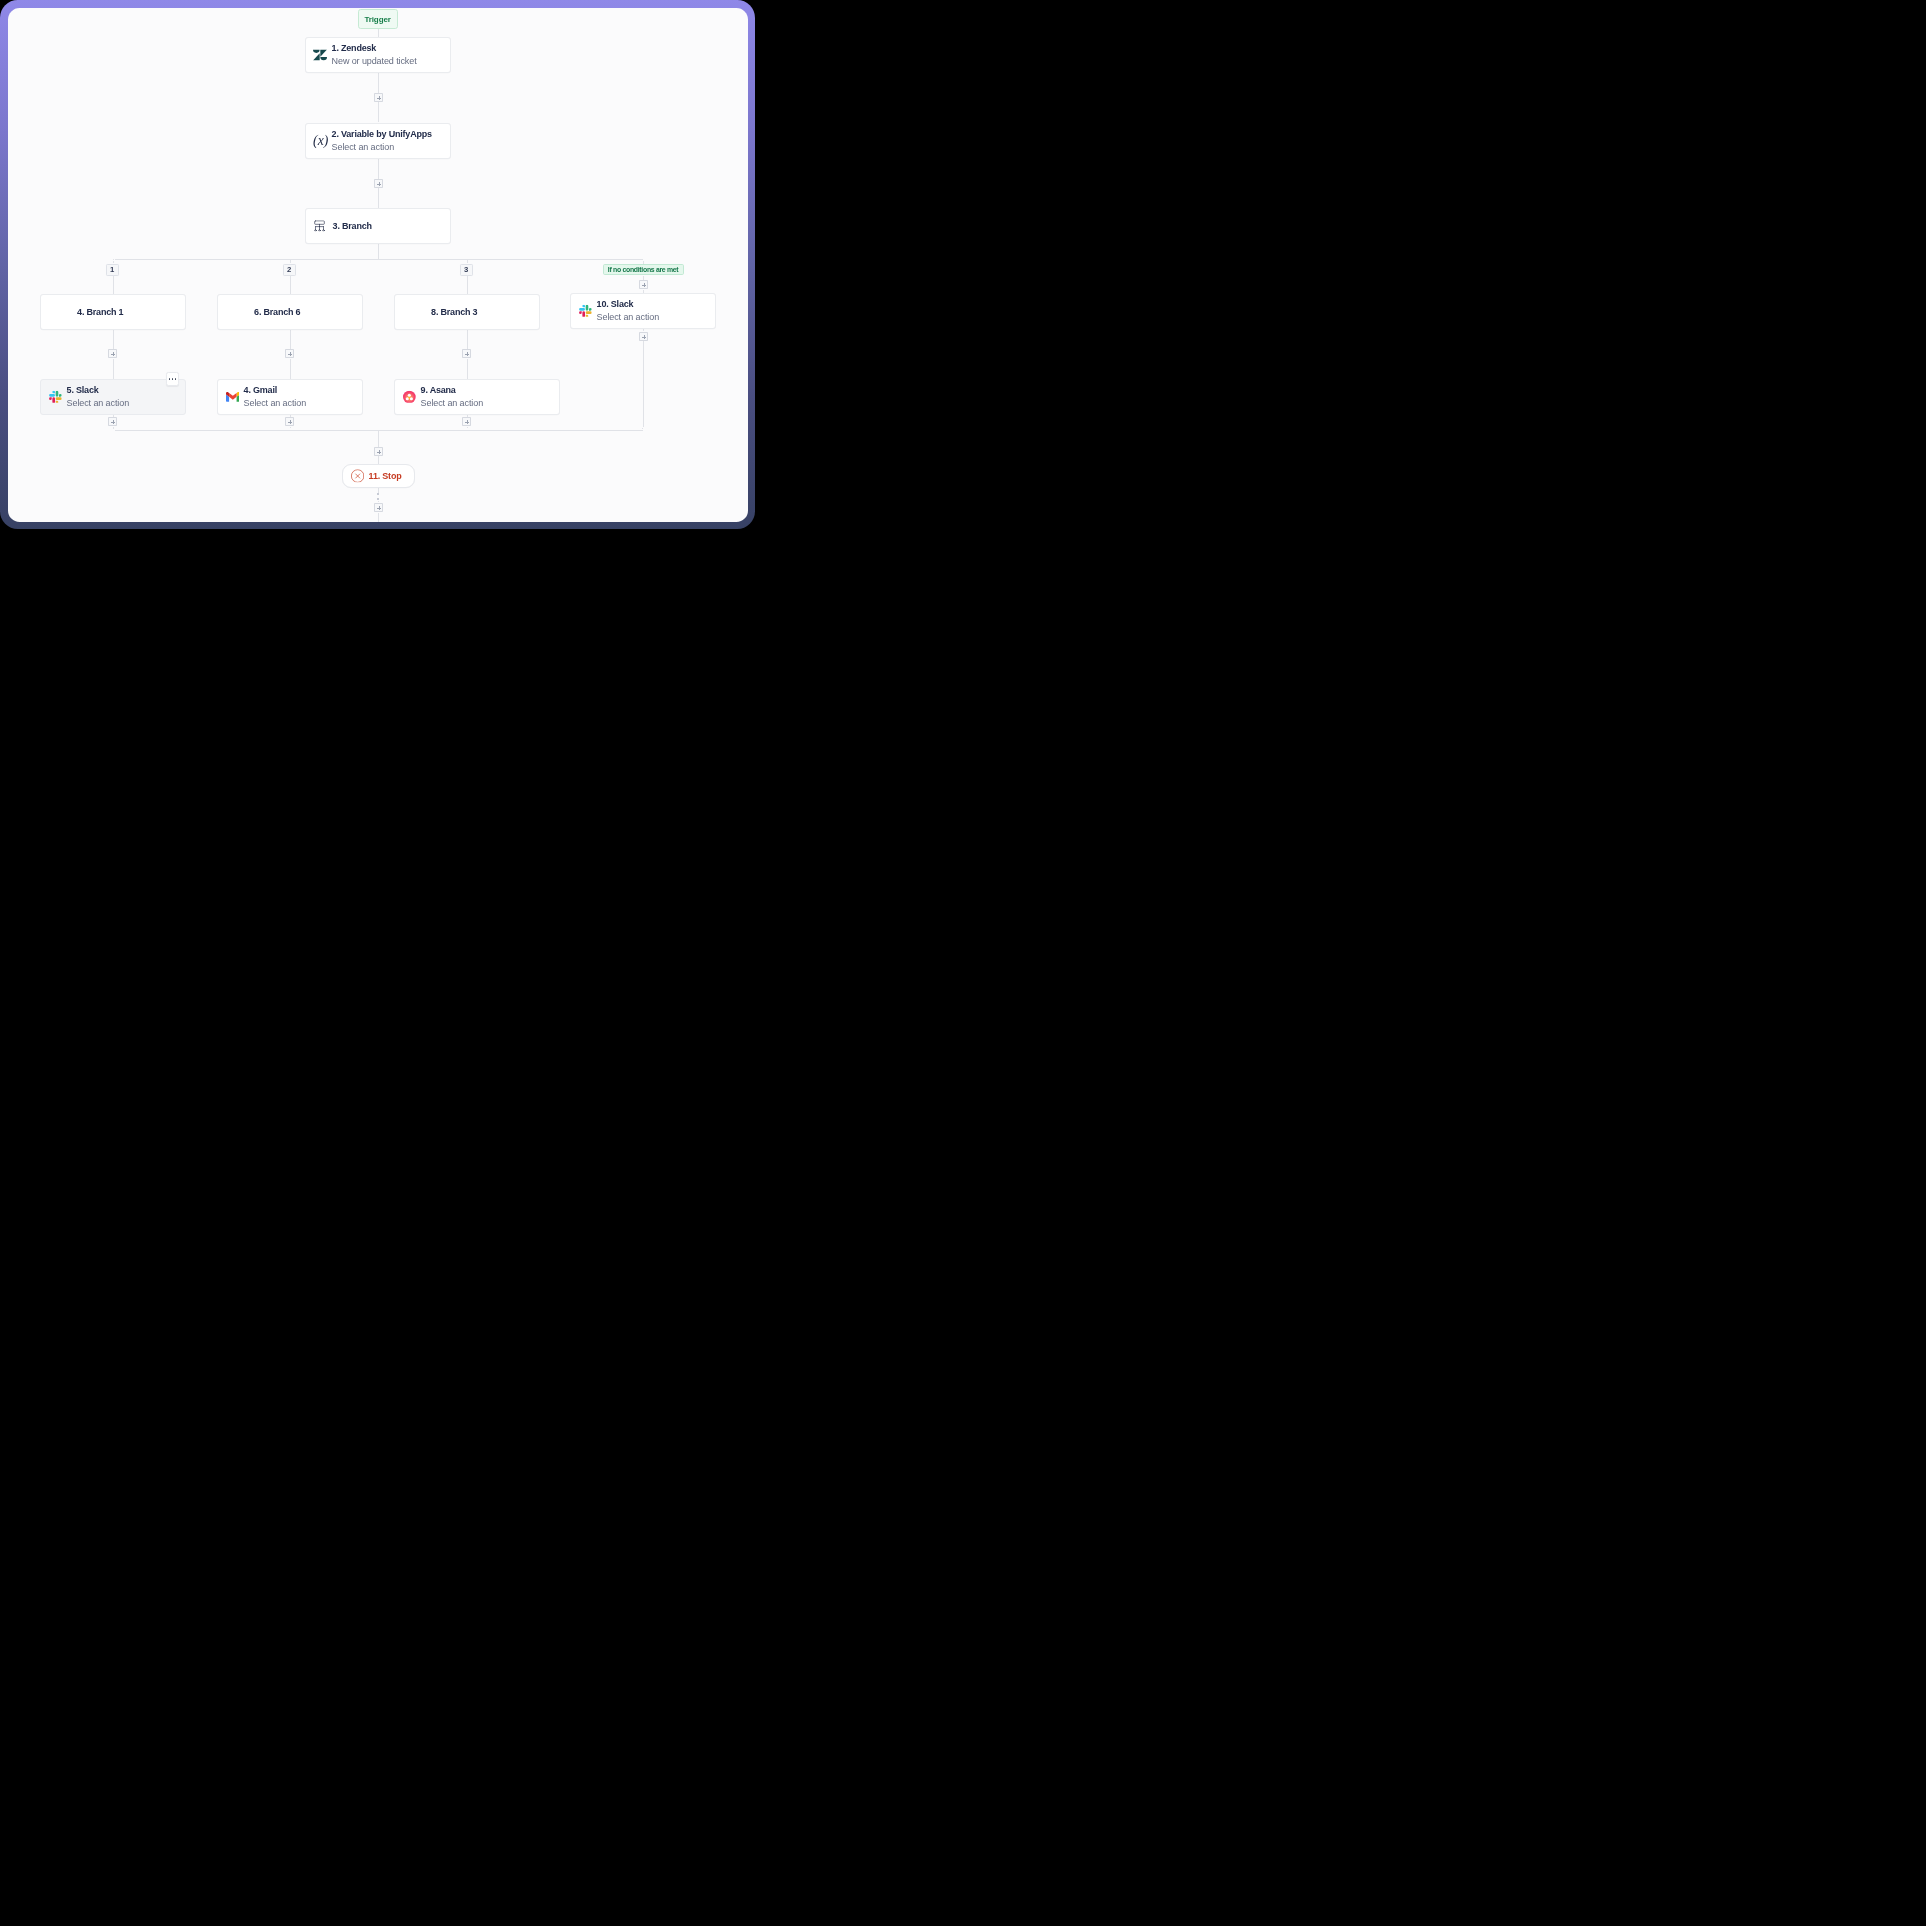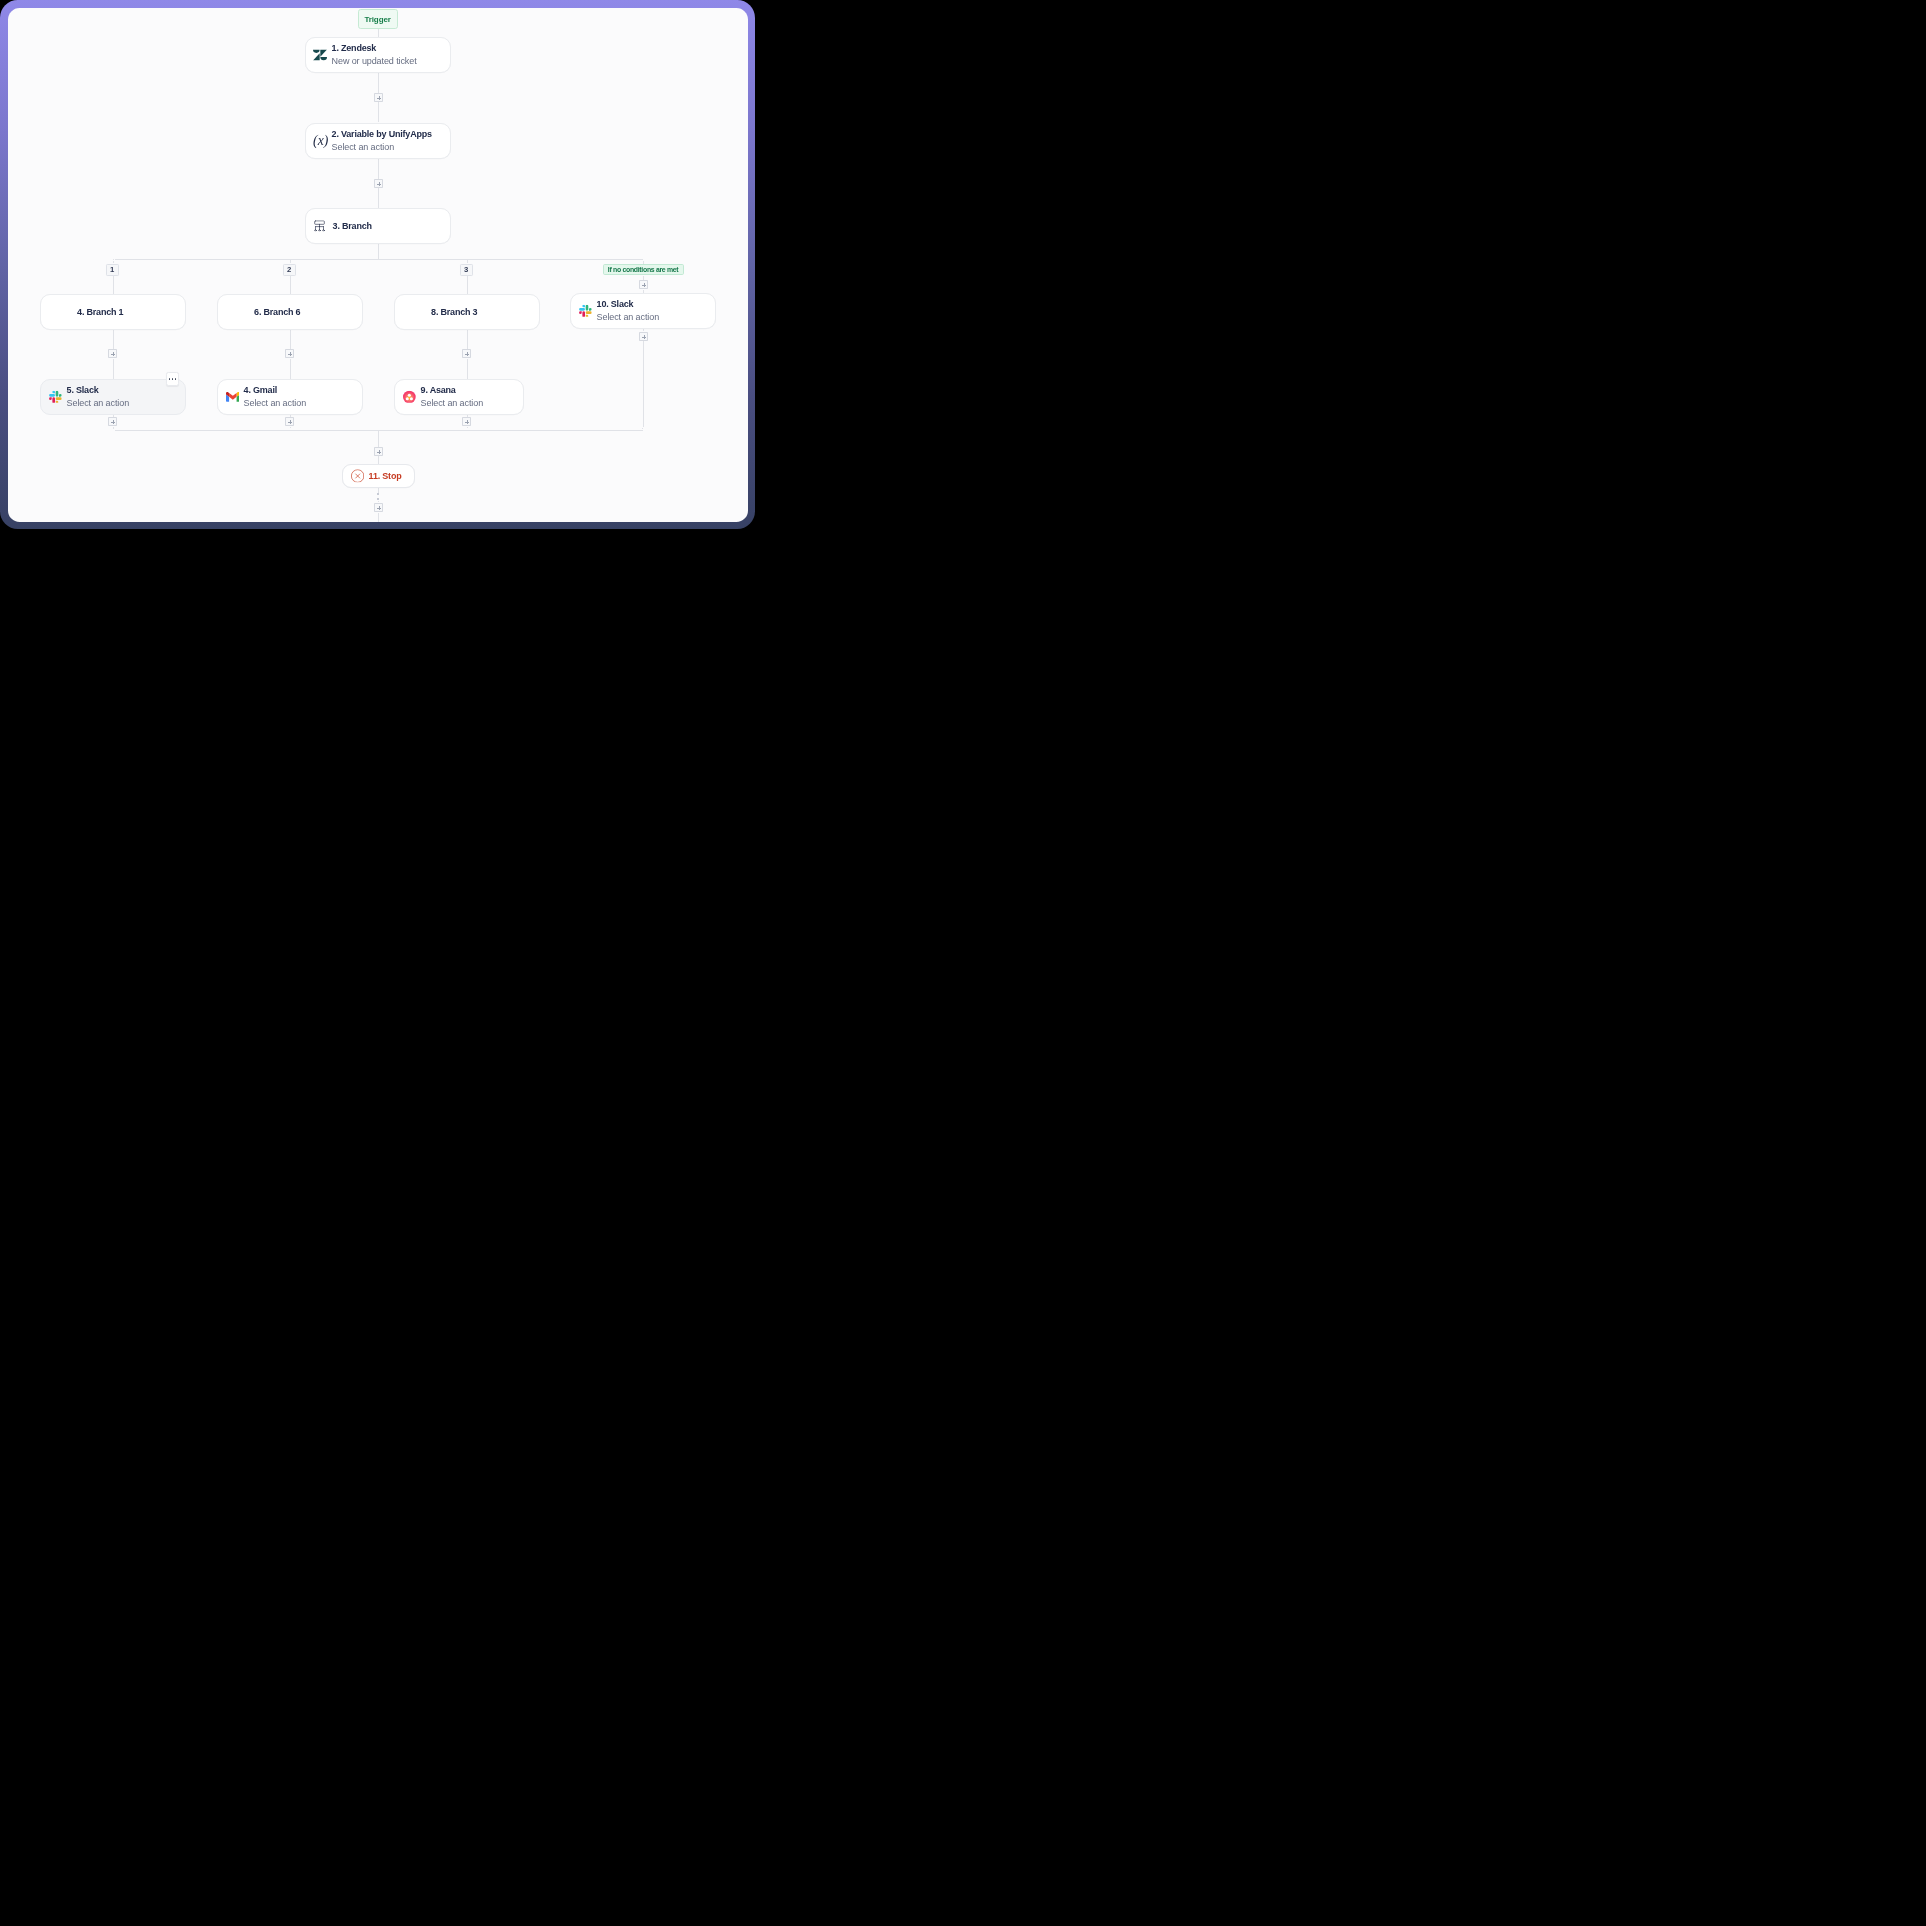--- a/index.html
+++ b/index.html
@@ -15,21 +15,21 @@
   #dots{position:absolute;left:0;top:0;right:0;bottom:0;
         background-image:radial-gradient(circle at center, #e6e7ea 0.4px, rgba(230,231,234,0) 0.5px);
         background-size:7.4px 7.4px;background-position:5.8px -3.7px;}
 
   
   .vline{position:absolute;width:0.6px;background:#e0e2e7;}
   .hline{position:absolute;height:0.6px;background:#e0e2e7;}
   .elbow{position:absolute;border-color:#dfe1e6;border-style:solid;border-width:0;}
 
   
-  .node{position:absolute;background:#fff;border:0.4px solid #eaecef;border-radius:10px;
+  .node{position:absolute;background:#fff;border:0.4px solid #eaecef;border-radius:3px;
         box-shadow:0 0.2px 0.6px rgba(16,24,40,.05);}
   .node .ico{position:absolute;left:8.6px;top:50%;transform:translateY(-50%);
              width:12.7px;height:12.7px;display:block;}
   .node .ico.zd{width:14px;height:11px;left:7.4px;}
   .node .ico.vx{width:15.4px;height:15.4px;left:7.4px;}
   .node .ico.as{width:12.7px;height:12.7px;left:8.4px;}
   .node .ico.gm{width:13.7px;height:10.5px;left:8px;}
   .node .ico.br{width:11px;height:11.3px;left:8.6px;}
   .node .txt{position:absolute;left:26px;top:50%;transform:translateY(-48.75%);}
   .node .t1{font-size:9px;font-weight:700;color:#222c4a;letter-spacing:-0.2px;line-height:1.45;white-space:nowrap;}
@@ -250,21 +250,21 @@
       <path d="M40.27 4.35v14.98L52 10.4V6.13c0-4.05-4.63-6.36-7.87-3.93l-3.86 2.15z" fill="#FBBC04"></path>
       <path d="M11.73 19.33V4.35L26 15.2 40.27 4.35v14.98L26 30.18 11.73 19.33z" fill="#EA4335"></path>
       <path d="M0 6.13v4.27l11.73 8.93V4.35L7.87 2.2C4.63-.23 0 2.08 0 6.13z" fill="#C5221F"></path>
     </svg>
     <div class="txt">
       <div class="t1">4. Gmail</div>
       <div class="t2">Select an action</div>
     </div>
   </div>
 
-  <div class="node" style="left:386px;top:371px;width:130px;height:36px;">
+  <div class="node" style="left:386px;top:371px;width:166px;height:36px;">
     <svg class="ico as" viewBox="0 0 32 32">
       <defs>
             <radialGradient id="asanaG" cx="50%" cy="55%" r="58%">
         <stop offset="0%" stop-color="#FFC21A"></stop>
               <stop offset="38%" stop-color="#FB7B6B"></stop>
         <stop offset="72%" stop-color="#F6416C"></stop>
               <stop offset="100%" stop-color="#F1356A"></stop>
             </radialGradient>
           </defs>
       <circle cx="16" cy="16" r="16" fill="url(#asanaG)"></circle>

